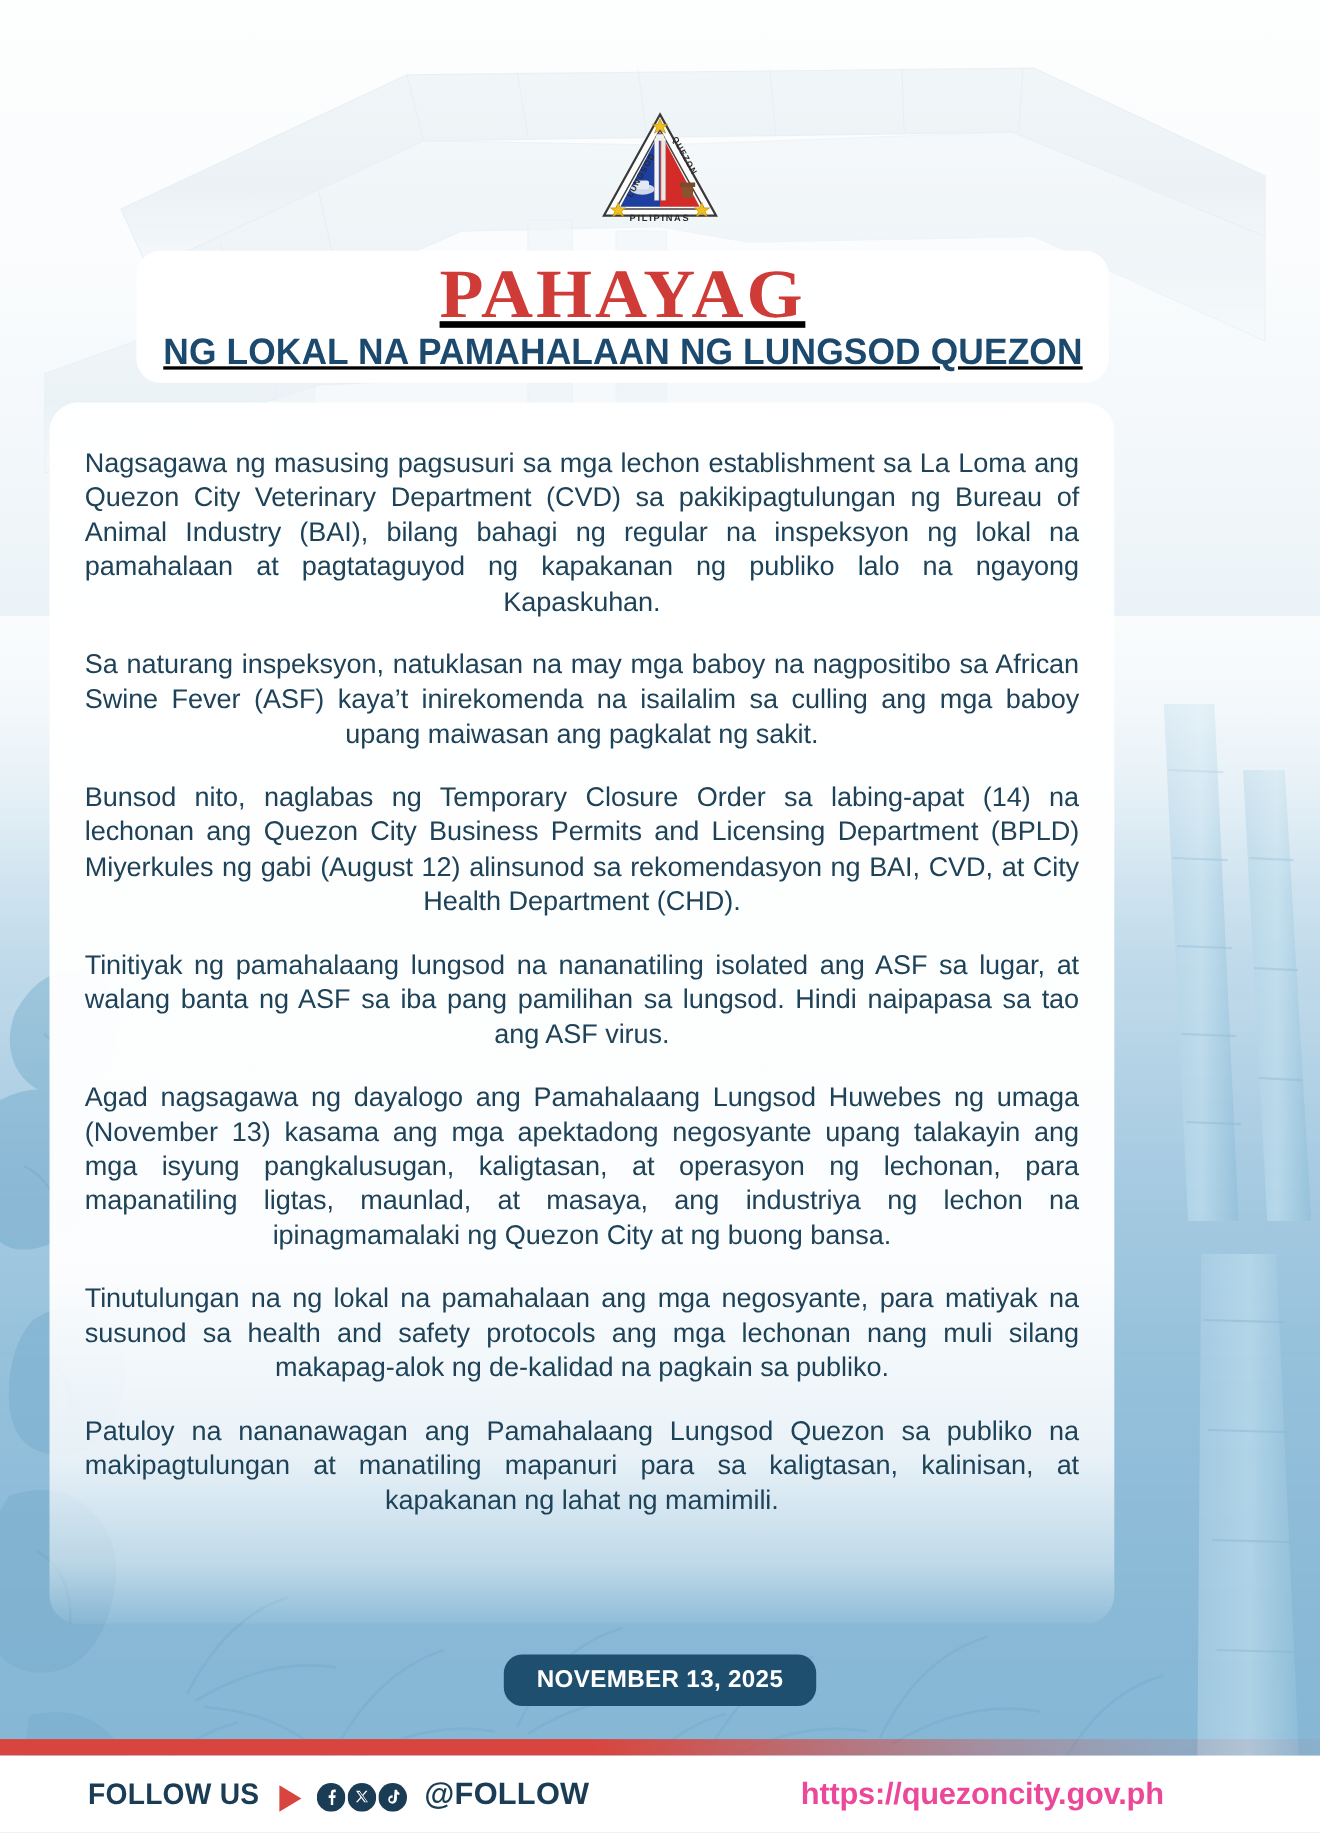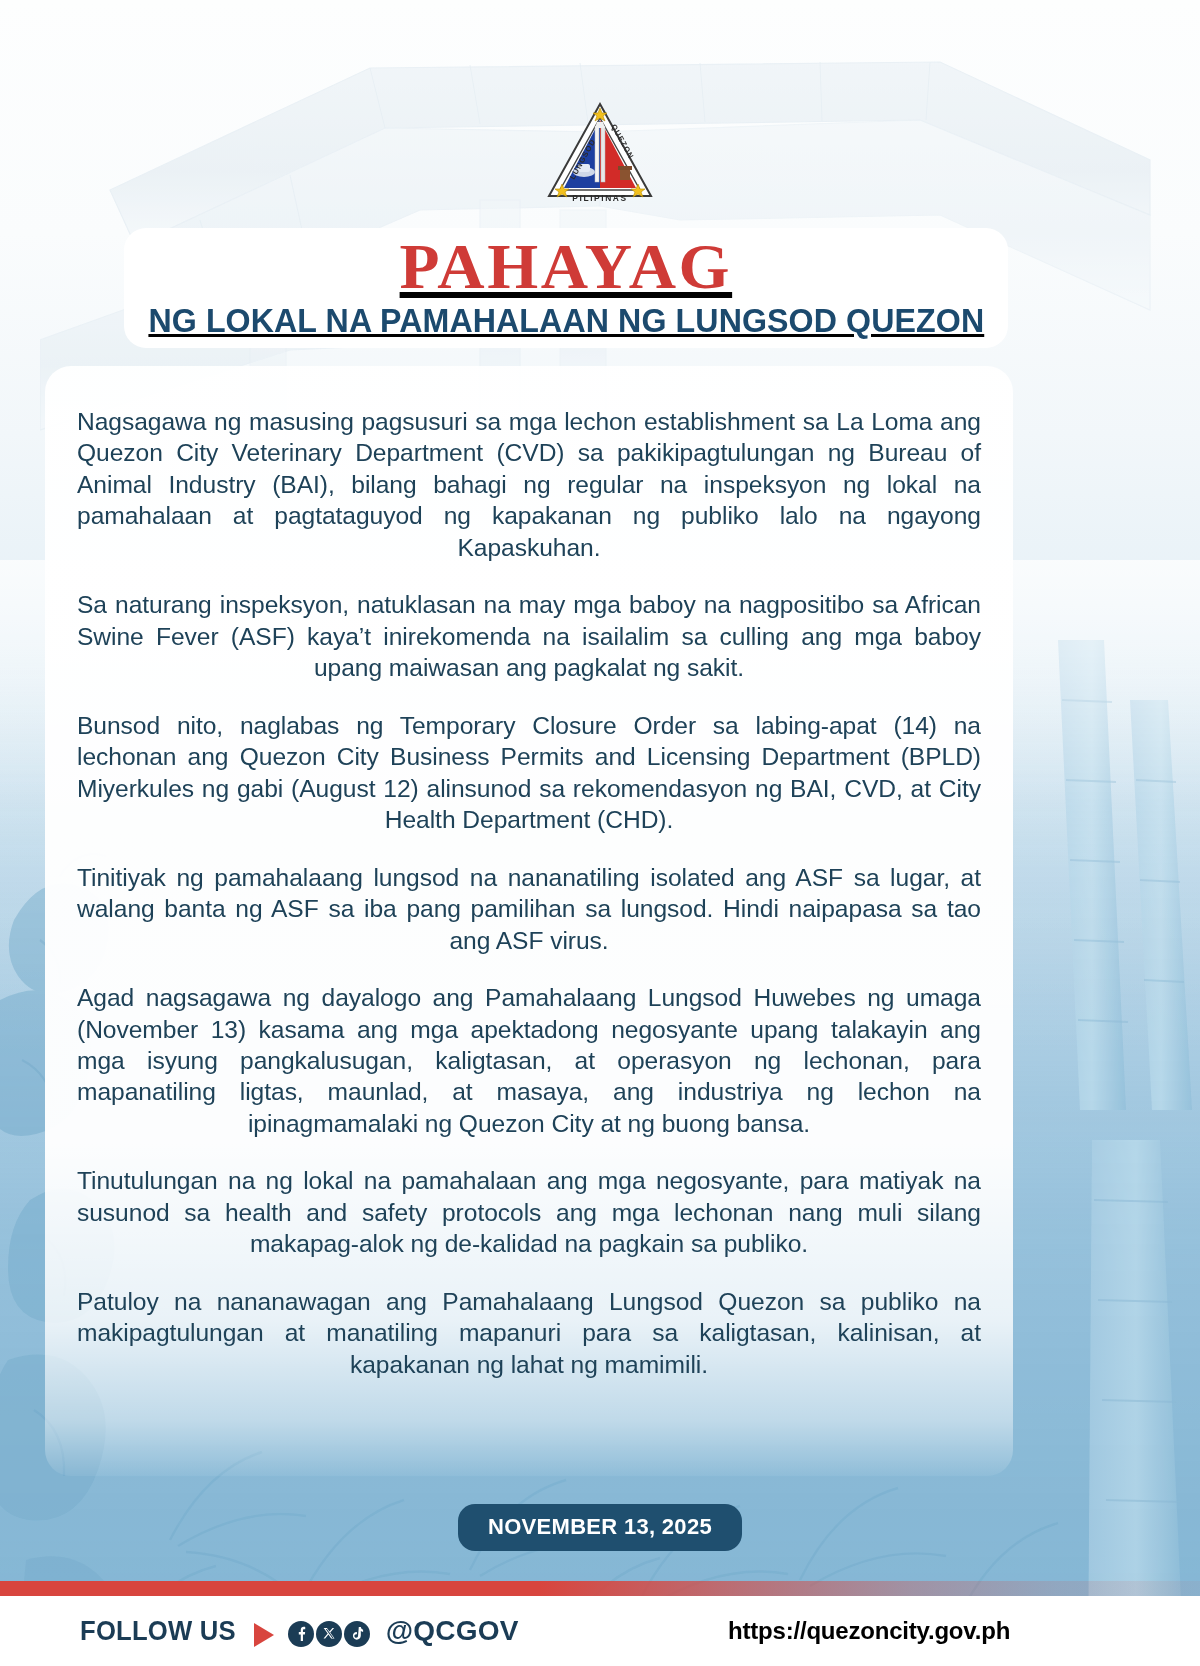--- a/index.html
+++ b/index.html
@@ -215,22 +215,22 @@
     font-weight: bold;
     font-size: 28px;
     color: #1b3c55;
     letter-spacing: .2px;
     margin-left: 5px;
   }
   .site-url {
     position: absolute;
     left: 728px;
     font-weight: bold;
-    font-size: 24px;
-    color: #000000;
+    font-size: 28px;
+    color: #ec4899;
     letter-spacing: -.2px;
   }
 </style>
 </head>
 <body>
 
 <div id="poster">
 
   <div class="bg-base"></div>
 
@@ -398,18 +398,18 @@
         </svg>
         <svg class="sicon" viewBox="0 0 32 32">
           <circle cx="16" cy="16" r="16" fill="#1b3c55"></circle>
           <path d="M9.4 8.6h4.1l3.1 4.3 3.7-4.3h2l-4.8 5.5 5.3 7.3h-4.1l-3.4-4.7-4 4.7h-2l5.1-5.9zM11.9 9.9l8.1 11.1h1.5L13.4 9.9z" fill="#ffffff"></path>
         </svg>
         <svg class="sicon" viewBox="0 0 32 32">
           <circle cx="16" cy="16" r="16" fill="#1b3c55"></circle>
           <path d="M18.2 7.5h2.6c.2 1.6 1.1 2.9 2.7 3.3v2.6c-1-.1-2-.4-2.8-1v5.5c0 2.9-2.2 5.1-5 5.1-2.6 0-4.7-2.1-4.7-4.7 0-2.7 2.2-4.8 4.9-4.6v2.7c-.3-.1-.6-.1-.9-.1-1.2 0-2.2 1-2.2 2.2 0 1.2 1 2.2 2.2 2.2 1.3 0 2.3-1 2.3-2.4z" fill="#ffffff"></path>
         </svg>
       </span>
-      <span class="handle">@QCGOV</span>
+      <span class="handle">@FOLLOW</span>
     </div>
     <span class="site-url">https://quezoncity.gov.ph</span>
   </div>
 
 </div>
 
 </body></html>

